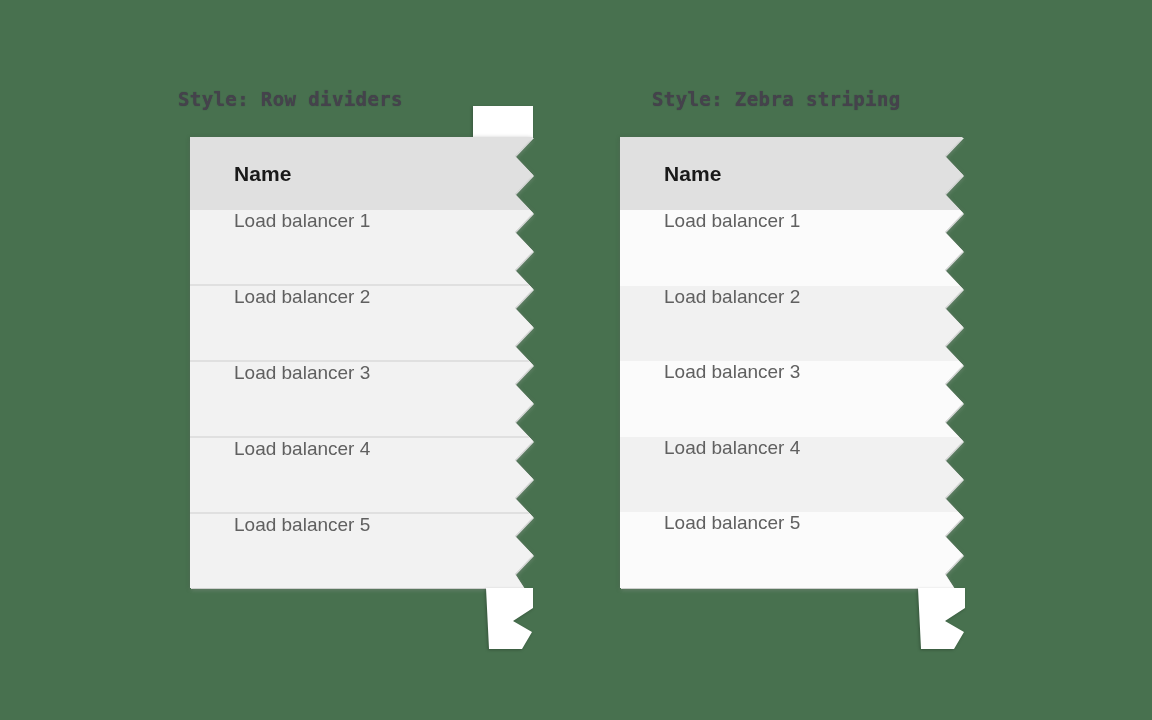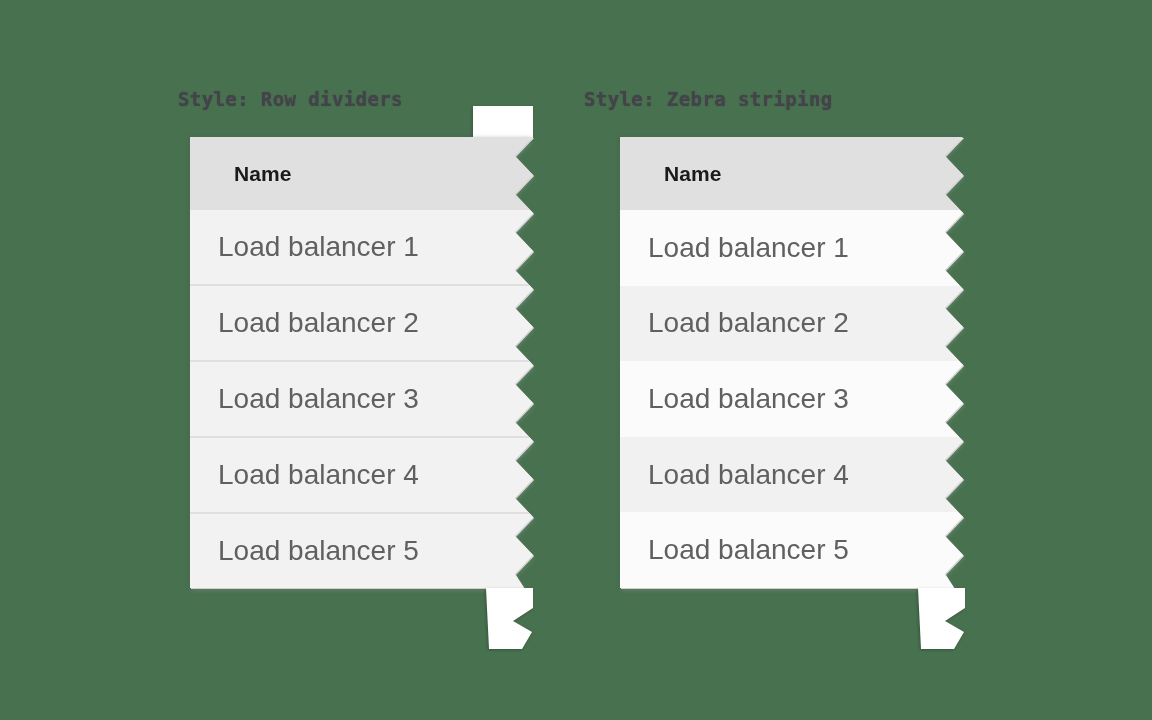--- a/index.html
+++ b/index.html
@@ -11,43 +11,43 @@
     font-family:"Liberation Sans",sans-serif;
   }
   .panel-title{
     position:absolute;top:87px;height:24px;line-height:24px;
     font-family:"DejaVu Sans Mono",monospace;
     font-weight:bold;font-size:19px;letter-spacing:.4px;
     color:var(--title-text,#45424c);
     text-shadow:0 0 1px rgba(40,38,48,.55);
   }
   .title-left{left:178px;}
-  .title-right{left:584px;}
+  .title-right{left:652px;}
   .torn-wrap{
     position:absolute;top:137px;width:343px;height:451px;
     filter:drop-shadow(0 1px 2px rgba(0,0,0,.28)) drop-shadow(1.5px 1.5px 0 rgba(255,255,255,.95));
   }
   .wrap-left{left:190px;}
   .wrap-right{left:620px;}
   .table-body{
     width:100%;height:100%;
     display:flex;flex-direction:column;
   }
   .thead{
     height:73px;flex:0 0 73px;
     background:var(--header-bg,#e0e0e0);
     display:flex;align-items:center;padding-left:44px;box-sizing:border-box;
     font-weight:bold;font-size:21px;color:var(--header-text,#1a1a1a);
     letter-spacing:.1px;
   }
   .rows{flex:1;display:flex;flex-direction:column;}
   .row{
-    flex:1;display:flex;align-items:center;
-    padding-left:28px;box-sizing:border-box;
-    font-size:28px;color:var(--row-text,#606060);
+    flex:1;display:flex;align-items:flex-start;
+    padding-left:44px;box-sizing:border-box;
+    font-size:19px;color:var(--row-text,#606060);
   }
   .style-dividers .row{background:var(--row-bg,#f2f2f2);}
   .style-dividers .row + .row{border-top:2px solid var(--row-divider,#e0e0e0);}
   .style-zebra .row:nth-child(odd){background:var(--zebra-odd-bg,#fbfbfb);}
   .style-zebra .row:nth-child(even){background:var(--zebra-even-bg,#f1f1f1);}
   .paper-rect{
     position:absolute;left:473px;top:106px;width:60px;height:32px;
     background:var(--paper-white,#fff);
     filter:drop-shadow(-1px 1px 1.5px rgba(0,0,0,.22));
   }

